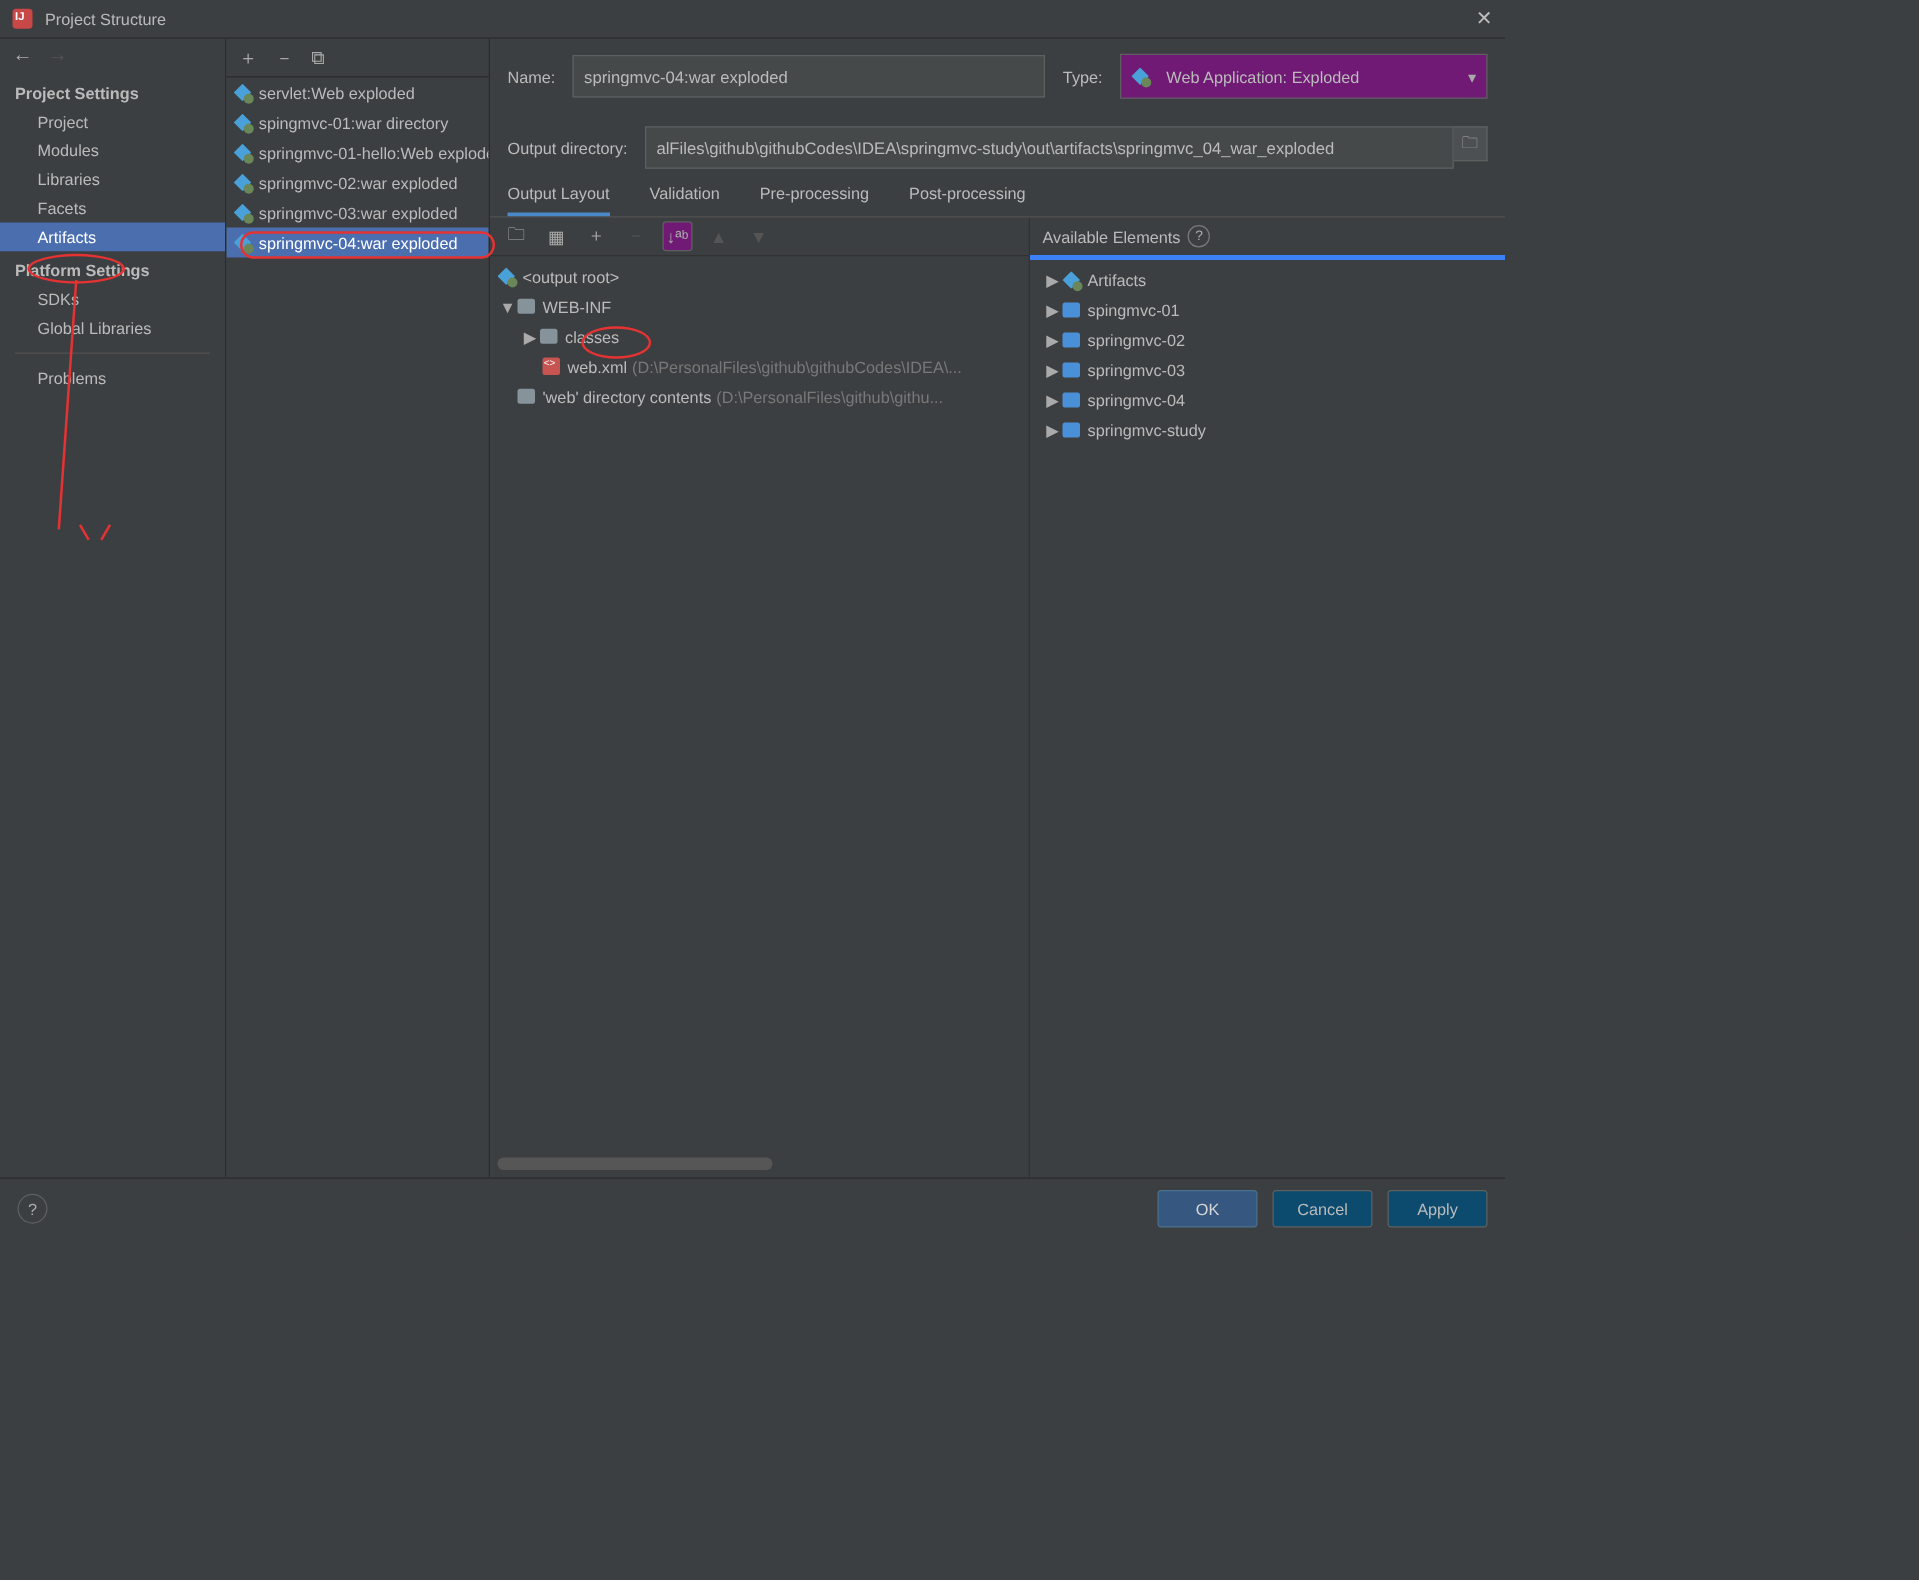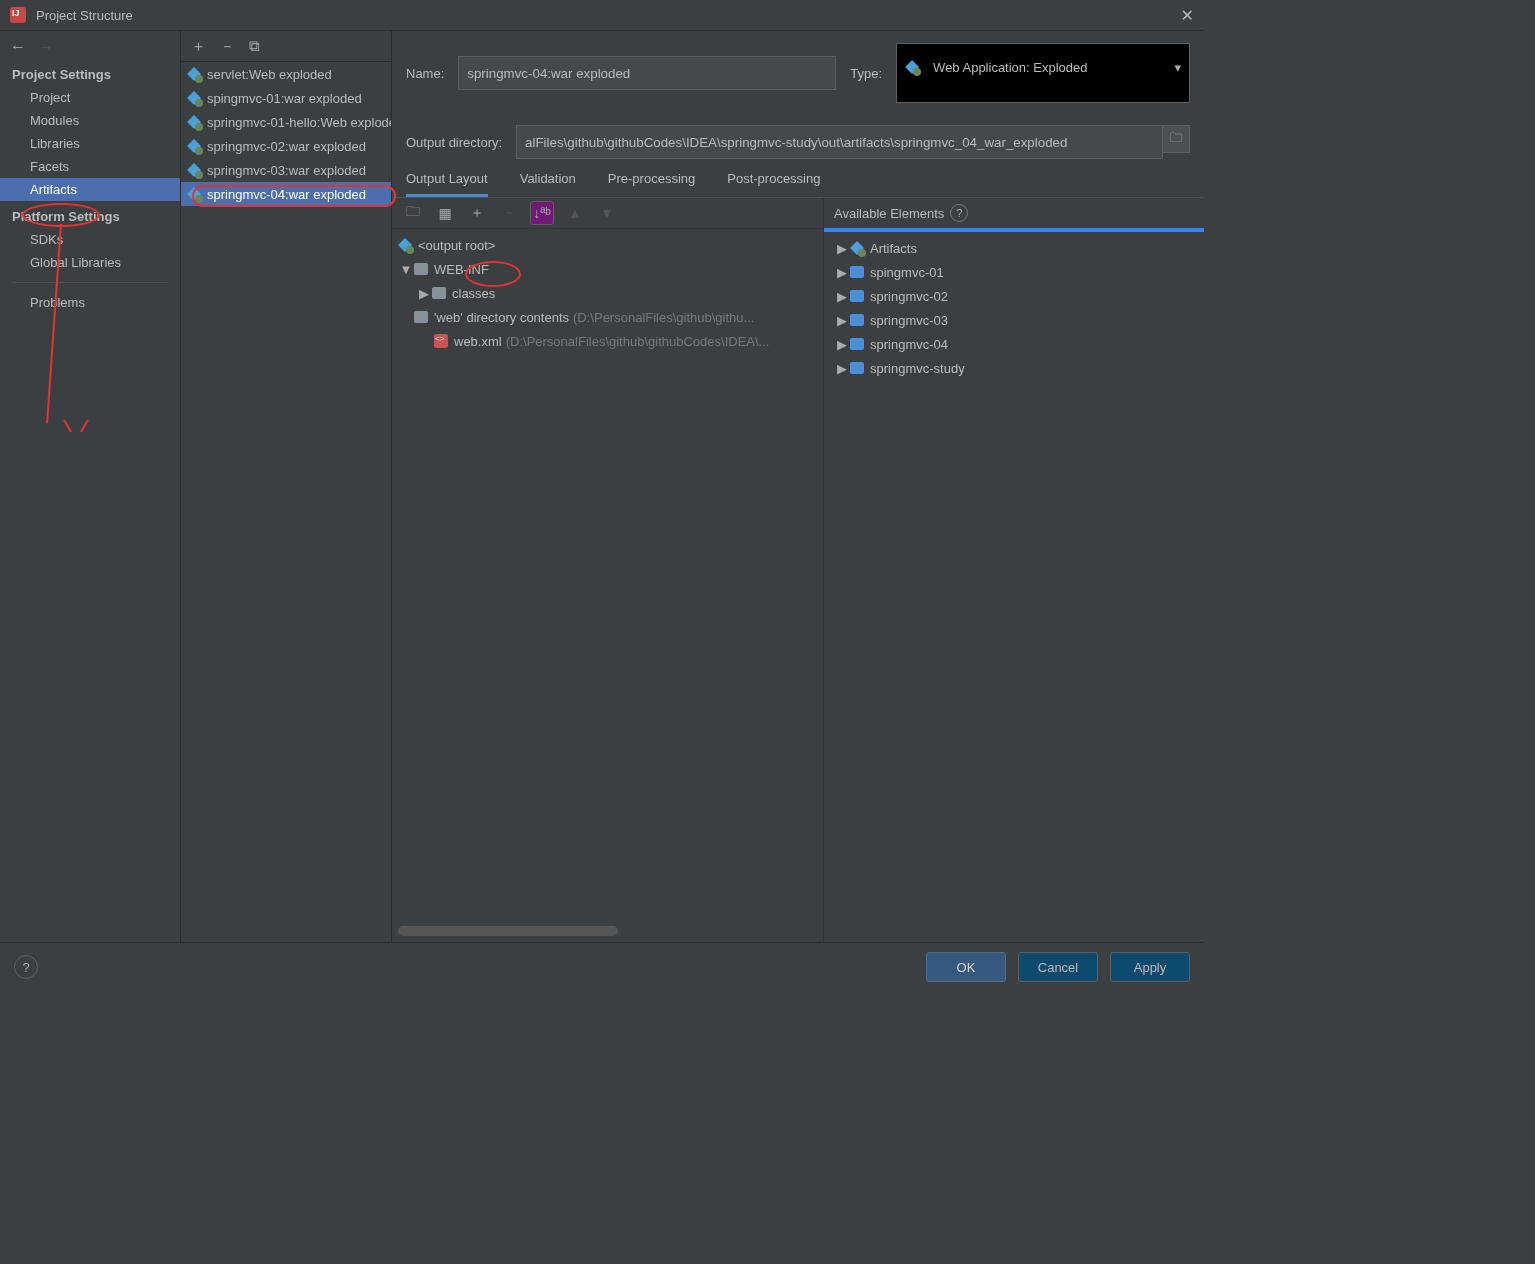--- a/index.html
+++ b/index.html
@@ -29,21 +29,21 @@
   .artifact-ico{width:14px;height:14px;margin-right:6px;position:relative;flex:none;}
   .artifact-ico::before{content:"";position:absolute;inset:0;background:#4aa0d8;clip-path:polygon(50% 0,100% 50%,50% 100%,0 50%);}
   .artifact-ico::after{content:"";position:absolute;width:8px;height:8px;right:-2px;bottom:-2px;border-radius:50%;background:#6a8759;}
   
   .detail{flex:1;background:#3c3f41;display:flex;flex-direction:column;overflow:hidden;}
   .detail-top{padding:12px 14px 4px;display:flex;flex-direction:column;gap:22px;}
   .row{display:flex;align-items:center;gap:14px;}
   .lbl{color:#bbbbbb;white-space:nowrap;}
   input.txt{background:#45494a;border:1px solid #5e6060;color:#bbbbbb;padding:4px 8px;height:24px;box-sizing:content-box;}
   .name-input{width:360px;}
-  .type-select{flex:1;background:#000000;border:1px solid #5e6060;display:flex;padding:16px 8px;height:26px;gap:8px;}
+  .type-select{flex:1;background:#701a75;border:1px solid #5e6060;display:flex;align-items:center;padding:4px 8px;height:26px;gap:8px;}
   .type-select .chev{margin-left:auto;color:#aaa;}
   .outdir{flex:1;display:flex;}
   .outdir input{flex:1;}
   .outdir .browse{width:26px;height:26px;background:#4c5052;border:1px solid #5e6060;border-left:none;display:flex;align-items:center;justify-content:center;color:#aaa;}
   .chk{display:flex;align-items:center;gap:8px;padding:4px 0 0 6px;}
   .chkbox{width:14px;height:14px;border:1px solid #6e6e6e;background:#43494a;}
   .chkbox.checked::after{content:"✓";color:#bbbbbb;font-size:11px;position:relative;top:-3px;left:1px;}
   
   .tabs{display:flex;gap:32px;padding:8px 14px 0;border-bottom:1px solid #515151;}
   .tab{padding-bottom:8px;color:#bbbbbb;cursor:pointer;}
@@ -119,21 +119,21 @@
         <span>－</span>
         <span>⧉</span>
       </div>
       <div class="mid-items">
         <div class="mid-item">
             <span class="artifact-ico"></span>
             <span>servlet:Web exploded</span>
           </div>
         <div class="mid-item">
             <span class="artifact-ico"></span>
-            <span>spingmvc-01:war exploded</span>
+            <span>spingmvc-01:war directory</span>
           </div>
         <div class="mid-item">
             <span class="artifact-ico"></span>
             <span>springmvc-01-hello:Web exploded</span>
           </div>
         <div class="mid-item">
             <span class="artifact-ico"></span>
             <span>springmvc-02:war exploded</span>
           </div>
         <div class="mid-item">
@@ -196,29 +196,29 @@
             <div class="tree-row" style="padding-left:6px;">
               <span class="tw">▼</span>
               <span class="folder-ico open"></span>
               <span>WEB-INF</span>
             </div>
             <div class="tree-row" style="padding-left:24px;">
               <span class="tw">▶</span>
               <span class="folder-ico"></span>
               <span>classes</span>
             </div>
+            <div class="tree-row" style="padding-left:42px;">
+              <span class="xml-ico"></span>
+              <span>web.xml</span>
+              <span class="dim" style="margin-left:4px;">(D:\PersonalFiles\github\githubCodes\IDEA\...</span>
+            </div>
             <div class="tree-row" style="padding-left:22px;">
               <span class="folder-ico"></span>
               <span>'web' directory contents</span>
               <span class="dim" style="margin-left:4px;">(D:\PersonalFiles\github\githu...</span>
-            </div>
-            <div class="tree-row" style="padding-left:42px;">
-              <span class="xml-ico"></span>
-              <span>web.xml</span>
-              <span class="dim" style="margin-left:4px;">(D:\PersonalFiles\github\githubCodes\IDEA\...</span>
             </div>
           </div>
           <div class="hscroll"></div>
         </div>
 
         <div class="avail-pane">
           <div class="avail-head">
             <span>Available Elements</span>
             <span class="qmark">?</span>
           </div>

